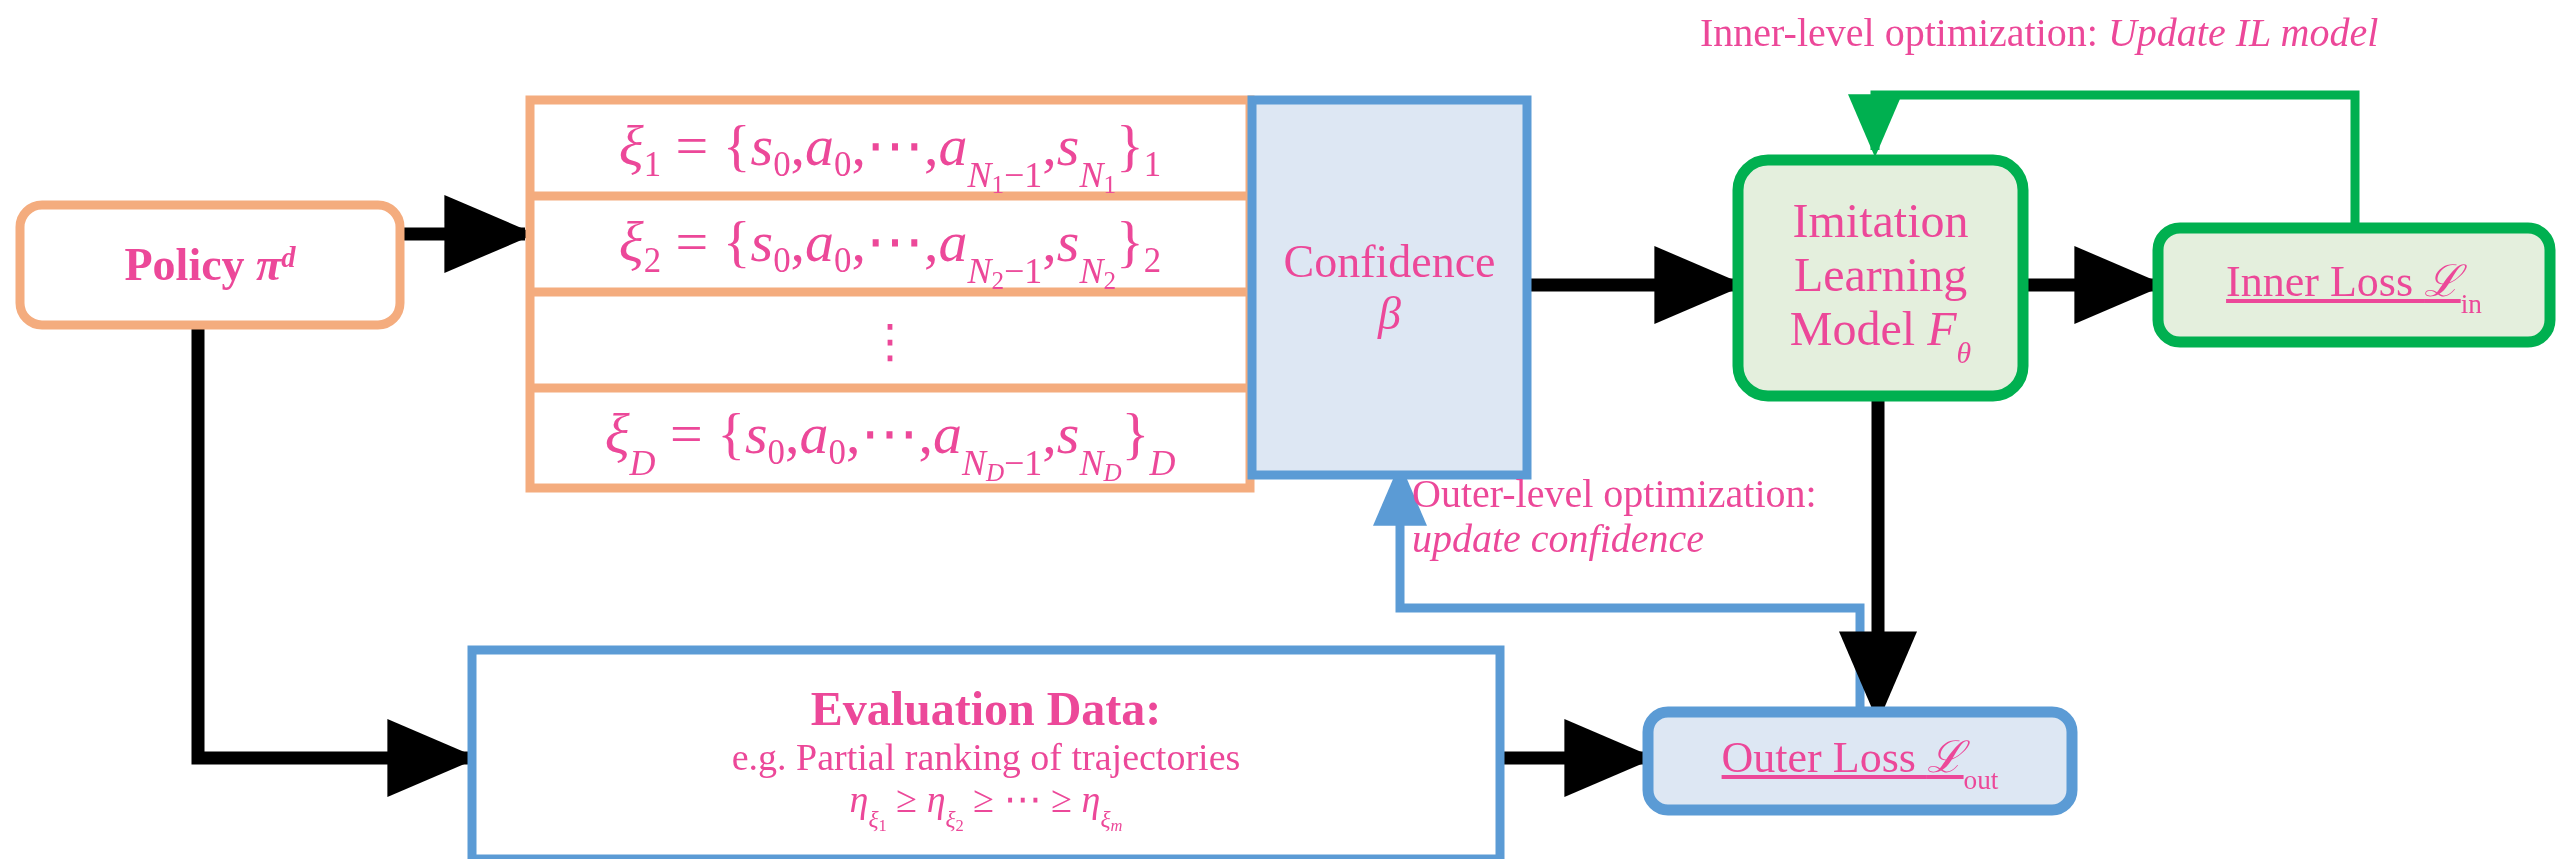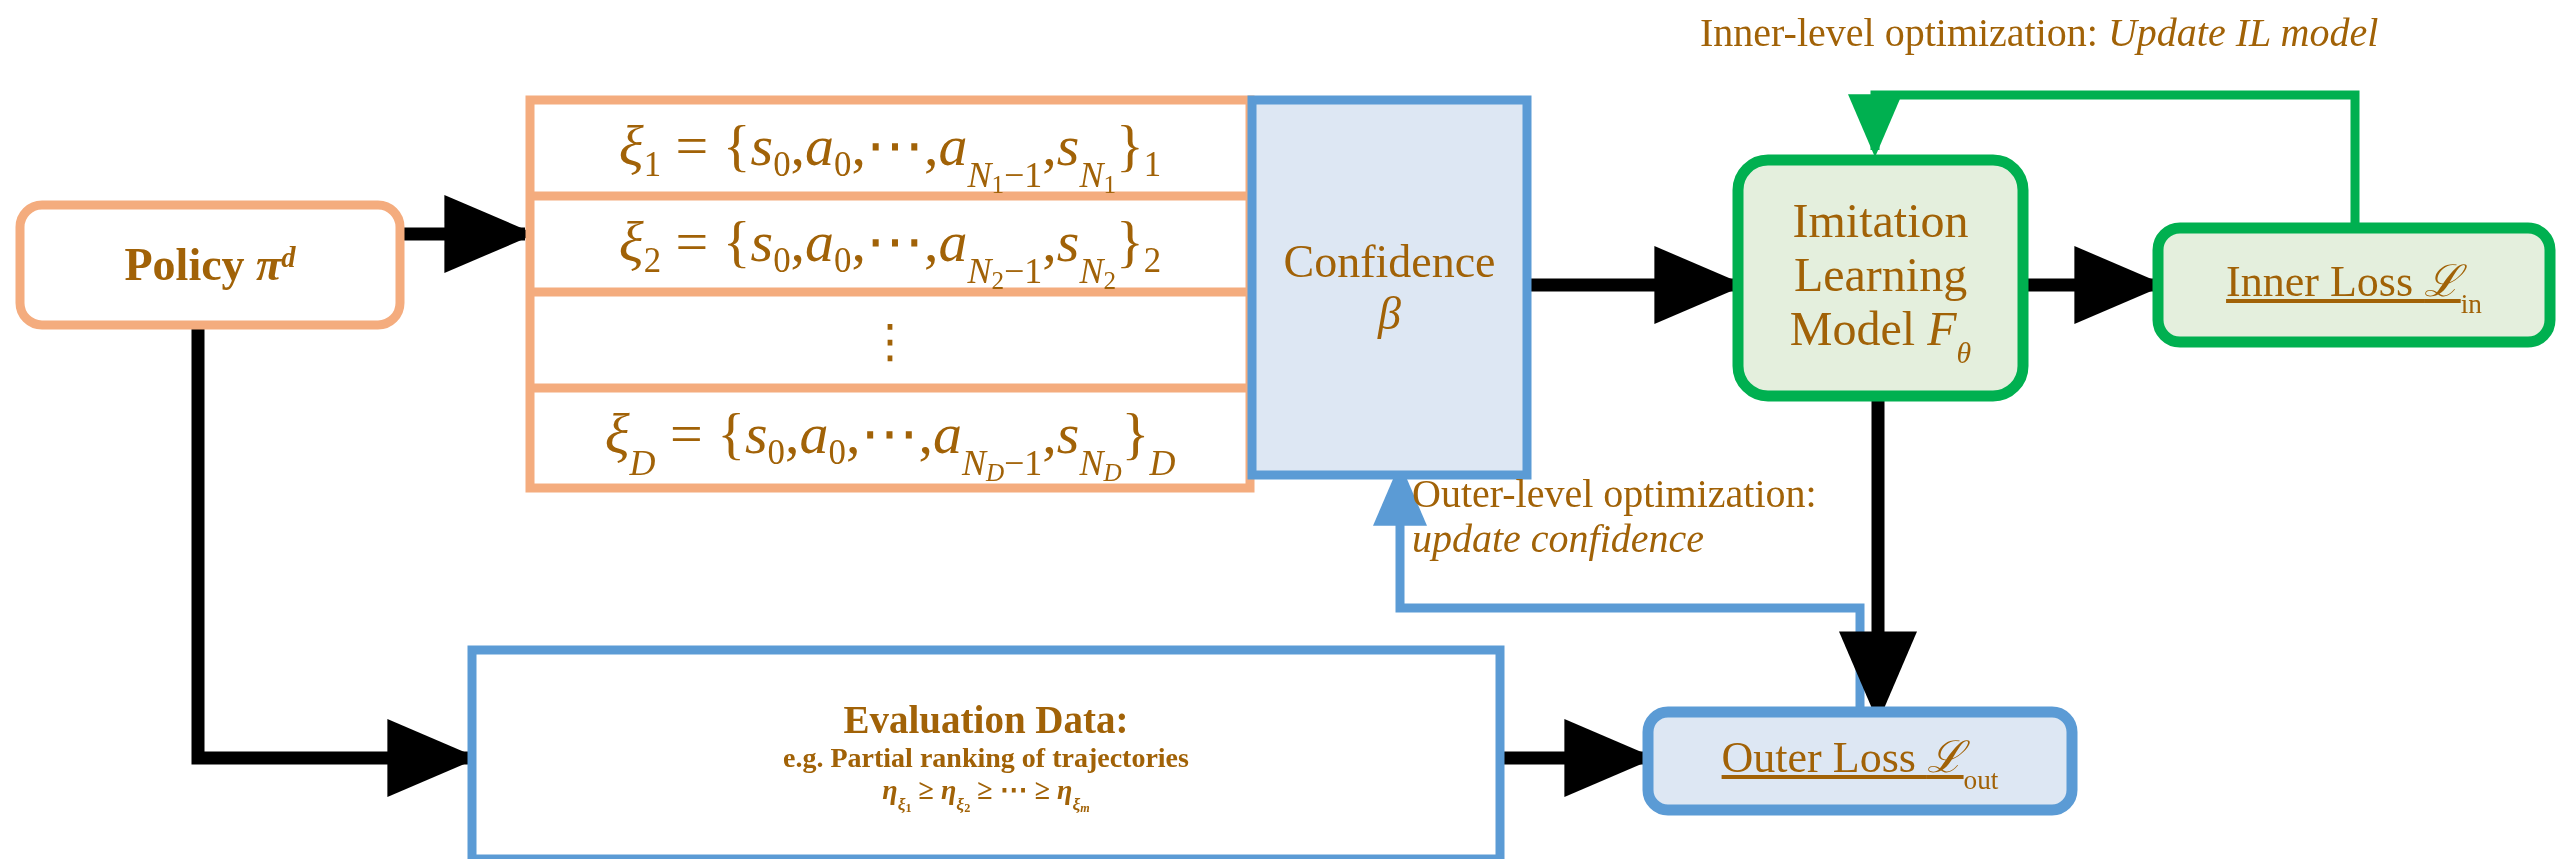--- a/index.html
+++ b/index.html
@@ -28,21 +28,21 @@
   }
   
   .cell {
     width: 100%;
     height: 100%;
     display: flex;
     flex-direction: column;
     align-items: center;
     justify-content: center;
     font-family: "Liberation Serif", "DejaVu Serif", serif;
-    color: #a16207;
+    color: #ec4899;
     line-height: 1.12;
     text-align: left;
     box-sizing: border-box;
   }
   .cell.left { align-items: flex-start; }
   .bold { font-weight: bold; }
   .ital { font-style: italic; }
   .mathvar { font-style: italic; font-family: "Liberation Serif","DejaVu Serif",serif; }
   .sub {
     font-size: 0.62em;
@@ -75,22 +75,22 @@
     white-space: nowrap;
   }
   .dots-vert {
     font-size: 46px;
     letter-spacing: 0;
   }
   .policy-txt { font-size: 46px; font-weight: bold; }
   .conf-txt { font-size: 46px; }
   .il-txt { font-size: 48px; }
   .loss-txt { font-size: 44px; text-decoration: underline; }
-  .eval-title { font-size: 39px; font-weight: bold; }
-  .eval-body { font-size: 28px; font-weight: bold; }
+  .eval-title { font-size: 48px; font-weight: bold; }
+  .eval-body { font-size: 38px; }
   .annot-txt { font-size: 40px; white-space: nowrap; }
 </style>
 </head>
 <body>
 
 <div id="diagram-root">
   <svg id="diagram-svg" viewBox="0 0 2562 859" xmlns="http://www.w3.org/2000/svg">
     <defs>
       <marker id="arrowBlack" markerWidth="9" markerHeight="9" refX="6.2" refY="3" orient="auto" markerUnits="strokeWidth">
         <path d="M0,0 L7,3 L0,6 z" fill="#000000"></path>

